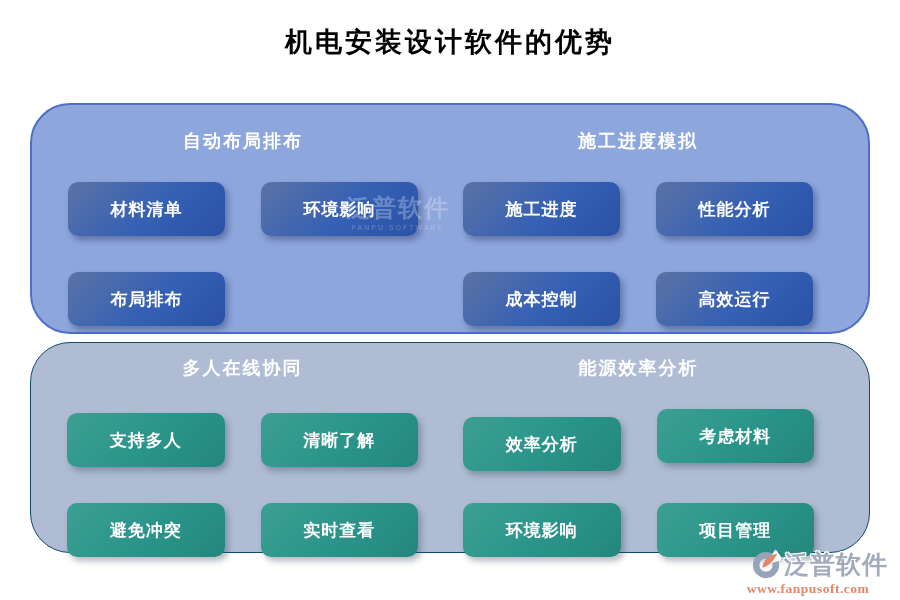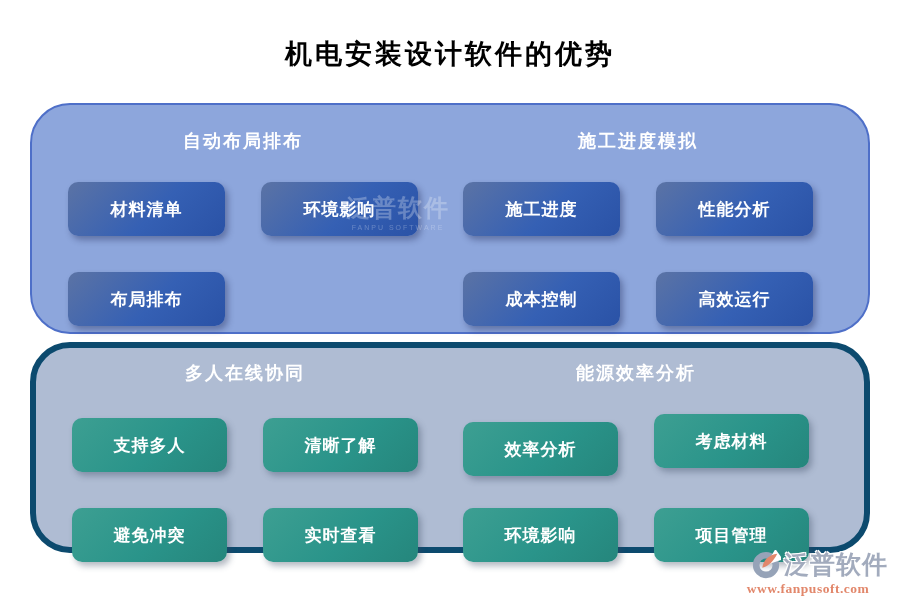--- a/index.html
+++ b/index.html
@@ -1,33 +1,33 @@
 <!DOCTYPE html>
 <html><head>
 <meta charset="utf-8">
 <style>
   html,body{margin:0;padding:0;background:#ffffff;}
   .stage{
     position:relative;width:900px;height:600px;background:#ffffff;overflow:hidden;
     font-family:"Liberation Sans","DejaVu Sans",sans-serif;
   }
   .title{
-    position:absolute;top:36px;left:0;width:100%;margin:0;
+    position:absolute;top:24px;left:0;width:100%;margin:0;
     text-align:center;font-size:27px;font-weight:bold;color:#000;
     letter-spacing:3px;
   }
   .panel{
     position:absolute;left:30px;width:840px;border-radius:40px;
     box-sizing:border-box;display:flex;gap:45px;padding:0 55px 0 36px;
   }
   .panel-blue{
     top:103px;height:231px;background:#8da6dc;border:2px solid #4e6fc8;
   }
   .panel-slate{
-    top:342px;height:211px;background:#afbcd3;border:6px solid #0c4a6e;
+    top:342px;height:211px;background:#afbcd3;border:1px solid #0c4a6e;
   }
   .col{flex:1;display:flex;flex-direction:column;}
   .sec-header{
     text-align:center;font-size:18px;font-weight:bold;color:#ffffff;
     letter-spacing:2px;
   }
   .panel-blue .sec-header{margin-top:24px;}
   .panel-slate .sec-header{margin-top:13px;}
   .grid{
     display:grid;grid-template-columns:1fr 1fr;column-gap:26px;row-gap:21px;gap:36px;

